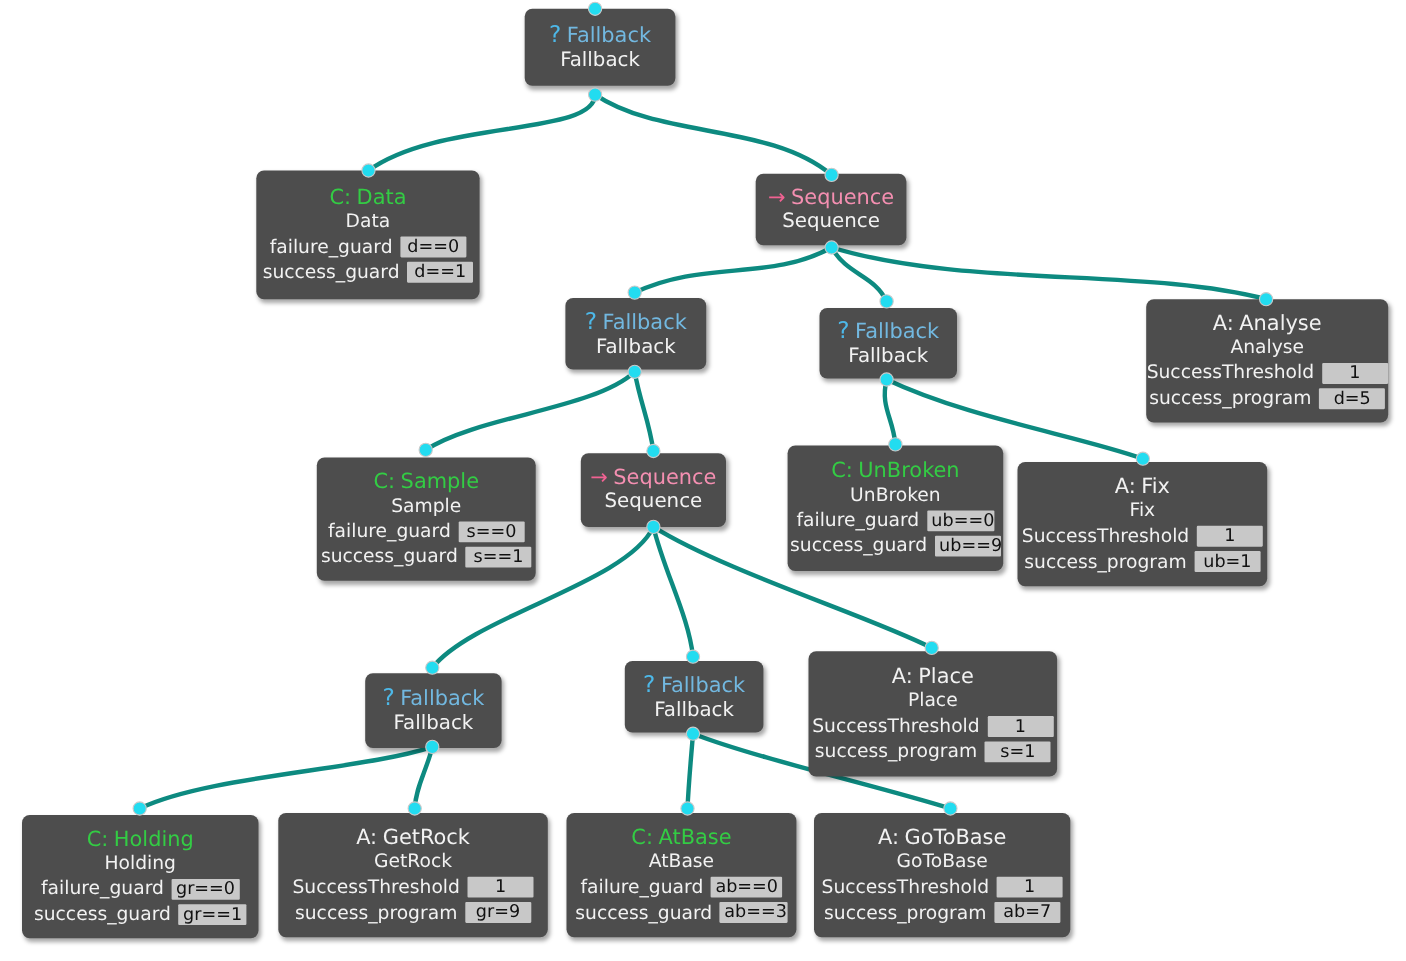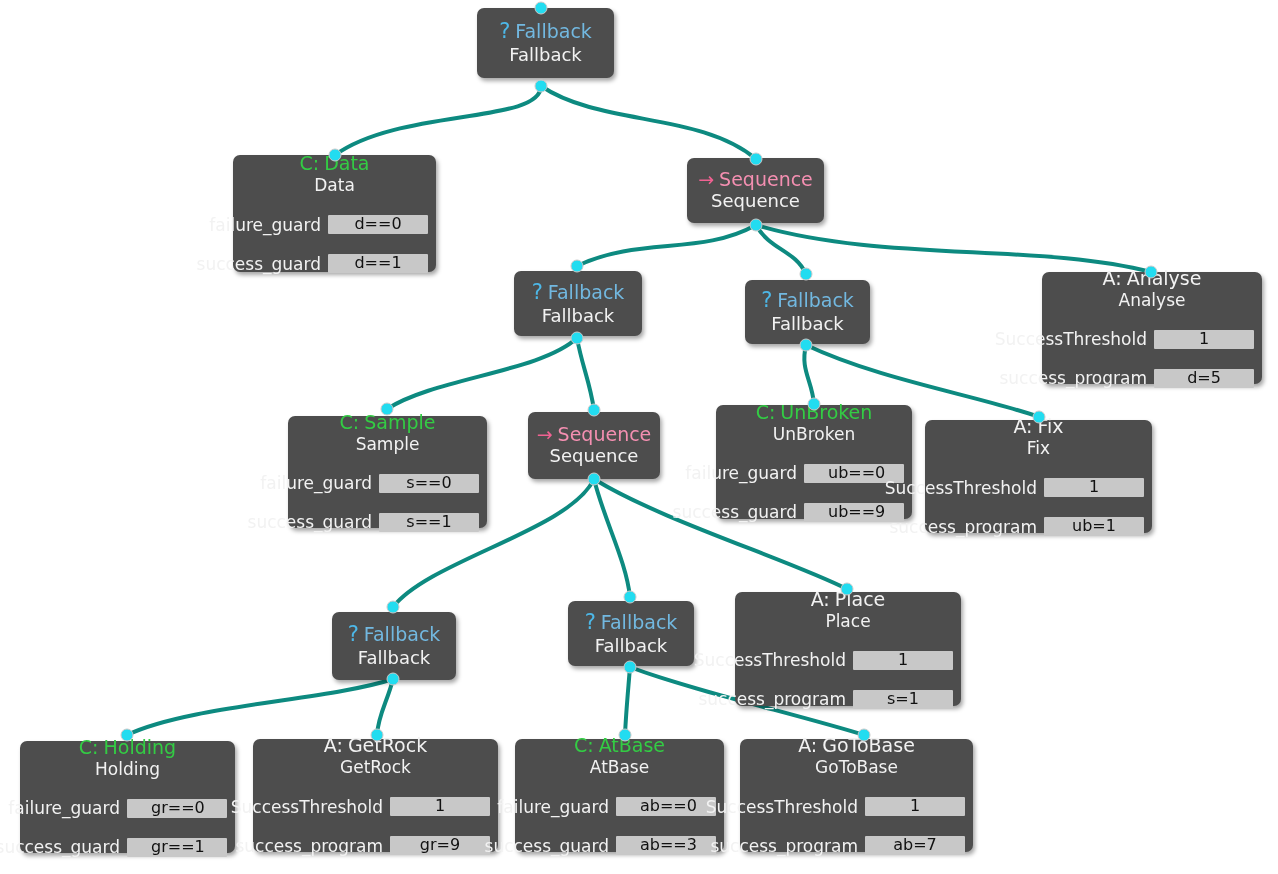--- a/index.html
+++ b/index.html
@@ -83,32 +83,31 @@
     margin-top: 3px;
     width: 100%;
     display: flex;
     flex-direction: column;
     gap: 3px;
   }
   .prow {
     display: flex;
     flex-direction: row;
     align-items: center;
-    justify-content: flex-end;
+    justify-content: center;
     gap: 7px;
     font-size: 17px;
     line-height: 1.18;
     white-space: nowrap;
-    margin-top: 16px;
   }
   .pkey { color: #f2f2f2; }
   .pval {
     background: #c8c8c8;
     color: #111111;
-    padding: 0 24px;
+    padding: 0 4px;
     min-width: 52px;
     text-align: center;
     font-size: 16px;
     border-radius: 1px;
   }
   .port {
     position: absolute;
     width: 13px;
     height: 13px;
     border-radius: 50%;

